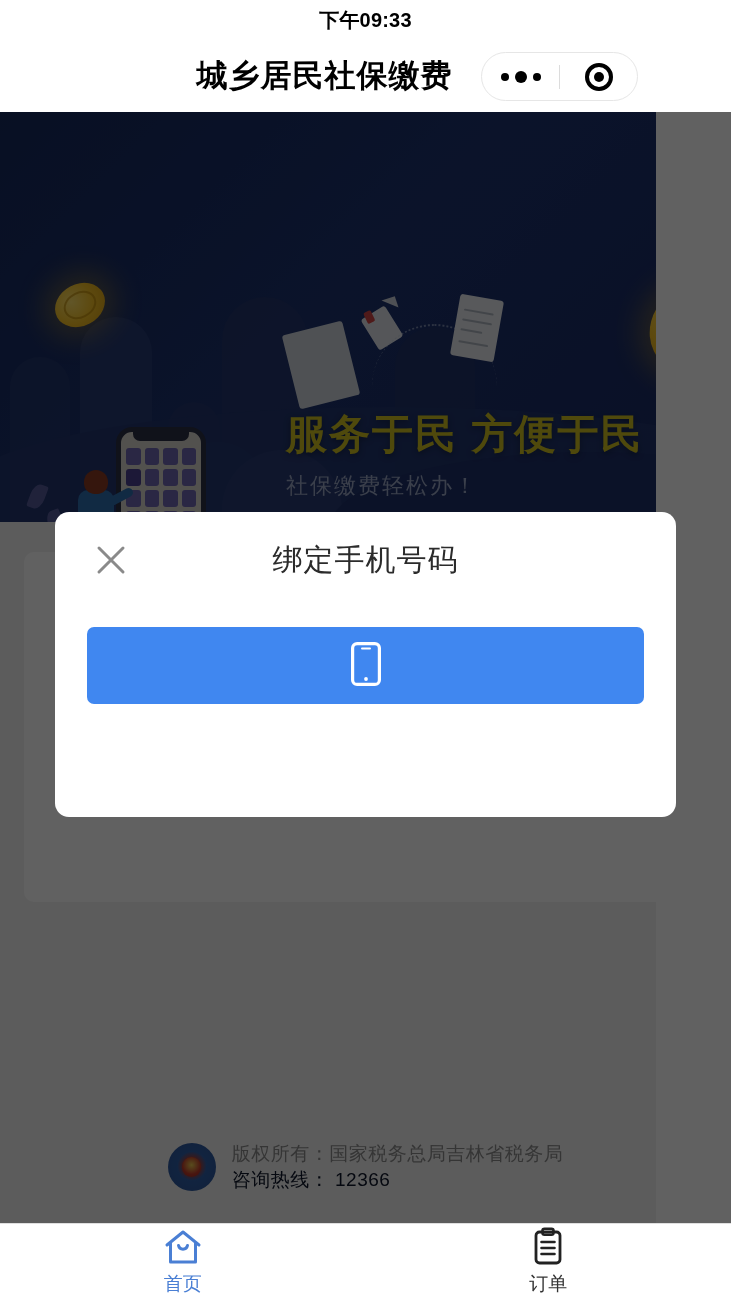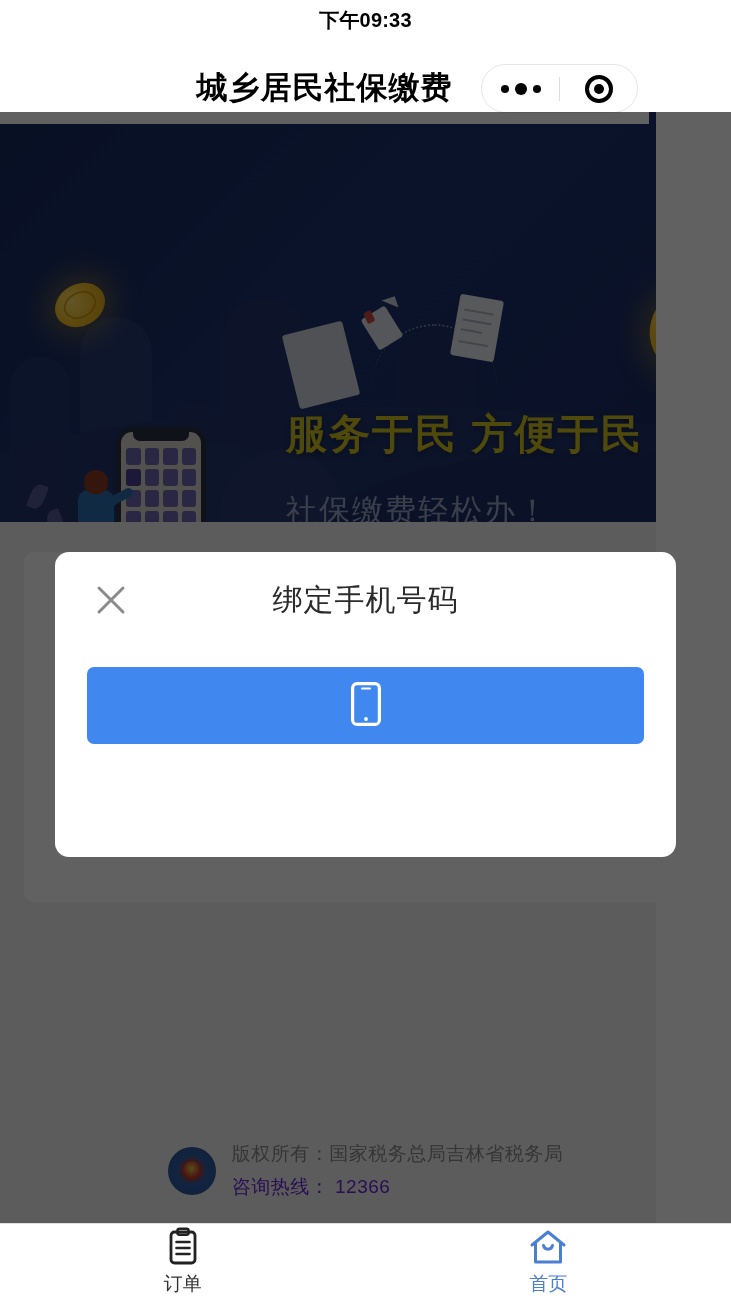--- a/index.html
+++ b/index.html
@@ -55,21 +55,21 @@
     width: 3px; height: 7px; background: #000; border-radius: 0 2px 2px 0;
   }
   .battery > span {
     display: block; height: 100%; width: 74%;
     background: #3ad24f; border-radius: 2px;
   }
   .bolt { font-size: 20px; font-weight: 700; color: #000; line-height: 1; margin-left: 1px; }
 
   
   .navbar {
-    position: absolute; top: 52px; left: 0;
+    position: absolute; top: 40px; left: 0;
     width: 649px; height: 72px;
     background: #ffffff; z-index: 30;
   }
   .nav-title {
     position: absolute; left: 0; right: 0; top: 0; height: 72px;
     display: flex; align-items: center; justify-content: center;
     font-size: 31px; font-weight: 700; color: #000;
     letter-spacing: 1px;
   }
   .capsule {
@@ -202,22 +202,22 @@
     border-radius: 50% 50% 0 0 / 100% 100% 0 0;
   }
   
   .bn-main {
     position: absolute; left: 286px; top: 295px;
     font-size: 41px; font-weight: 700; color: #cfc021;
     letter-spacing: 2px; white-space: nowrap;
     text-shadow: 0 2px 6px rgba(0,0,0,.35);
   }
   .bn-sub {
-    position: absolute; left: 286px; top: 378px;
-    font-size: 31px; color: #9aa6c4; letter-spacing: 2px; white-space: nowrap;
+    position: absolute; left: 286px; top: 359px;
+    font-size: 22px; color: #9aa6c4; letter-spacing: 2px; white-space: nowrap;
   }
 
   
   .content-card {
     position: absolute; left: 24px; top: 440px;
     width: 683px; height: 350px;
     background: #ffffff; border-radius: 10px;
   }
 
   
@@ -229,34 +229,34 @@
     width: 48px; height: 48px; border-radius: 50%;
     background: radial-gradient(circle at 50% 48%, #c9a22a 0%, #b03a2a 20%, #2f5fa8 42%, #2b5396 100%);
     position: relative;
   }
   .emblem::after {
     content:""; position:absolute; inset:30%; border-radius:50%;
     background: radial-gradient(circle at 50% 40%, #e8c84e 0%, #c0392b 60%, #9c2f22 100%);
   }
   .cr-text { }
   .cr-line1 { font-size: 19px; color: #8c8c8c; letter-spacing: .5px; }
-  .cr-line2 { font-size: 19px; color: #6d28d9; letter-spacing: .5px; margin-top: 7px; }
+  .cr-line2 { font-size: 19px; color: #0f172a; letter-spacing: .5px; }
 
   
   .dim {
     position: absolute; top: 112px; left: 0;
     width: 731px; height: 1111px;
     background: rgba(0,0,0,0.62); z-index: 40;
   }
 
   
   .modal {
     position: absolute; left: 55px; top: 512px;
     width: 621px; height: 305px;
-    background: #ffffff; border-radius: 14px; z-index: 50; margin-top: 40px;
+    background: #ffffff; border-radius: 14px; z-index: 50;
   }
   .modal-head {
     position: relative; height: 95px;
   }
   .modal-close {
     position: absolute; left: 38px; top: 30px;
     width: 36px; height: 36px;
     display: flex; align-items: center; justify-content: center;
     cursor: pointer;
   }
@@ -410,31 +410,31 @@
         <svg width="30" height="44" viewBox="0 0 30 44">
           <rect x="1.6" y="1.6" width="26.8" height="40.8" rx="4.5" ry="4.5" fill="none" stroke="#ffffff" stroke-width="3.2"></rect>
           <rect x="10" y="5.6" width="10" height="2" rx="1" fill="#ffffff"></rect>
           <circle cx="15" cy="37" r="1.9" fill="#ffffff"></circle>
         </svg>
       </span>
     </div>
   </div>
 
   <div class="tabbar">
+    <div class="tab active">
+      <svg width="42" height="40" viewBox="0 0 42 40">
+        <path d="M5 18 L21 5 L37 18" fill="none" stroke="#4a7fd4" stroke-width="3" stroke-linecap="round" stroke-linejoin="round"></path>
+        <path d="M8.5 16.5 V35 H33.5 V16.5" fill="none" stroke="#4a7fd4" stroke-width="3" stroke-linecap="round" stroke-linejoin="round"></path>
+        <path d="M16.5 18.5 a4.6 4.6 0 0 0 9 0" fill="none" stroke="#4a7fd4" stroke-width="3" stroke-linecap="round"></path>
+      </svg>
+      <span class="tlabel">首页</span>
+    </div>
     <div class="tab">
       <svg width="42" height="40" viewBox="0 0 42 40">
         <rect x="9" y="5" width="24" height="31" rx="3.5" fill="none" stroke="#222" stroke-width="2.8"></rect>
         <rect x="15.5" y="1.8" width="11" height="6" rx="2" fill="none" stroke="#222" stroke-width="2.6"></rect>
         <path d="M14.5 15 H27.5 M14.5 21 H27.5 M14.5 27 H27.5" stroke="#222" stroke-width="2.6" stroke-linecap="round"></path>
       </svg>
       <span class="tlabel">订单</span>
     </div>
-    <div class="tab active">
-      <svg width="42" height="40" viewBox="0 0 42 40">
-        <path d="M5 18 L21 5 L37 18" fill="none" stroke="#4a7fd4" stroke-width="3" stroke-linecap="round" stroke-linejoin="round"></path>
-        <path d="M8.5 16.5 V35 H33.5 V16.5" fill="none" stroke="#4a7fd4" stroke-width="3" stroke-linecap="round" stroke-linejoin="round"></path>
-        <path d="M16.5 18.5 a4.6 4.6 0 0 0 9 0" fill="none" stroke="#4a7fd4" stroke-width="3" stroke-linecap="round"></path>
-      </svg>
-      <span class="tlabel">首页</span>
-    </div>
   </div>
 
 </div>
 
 </body></html>

